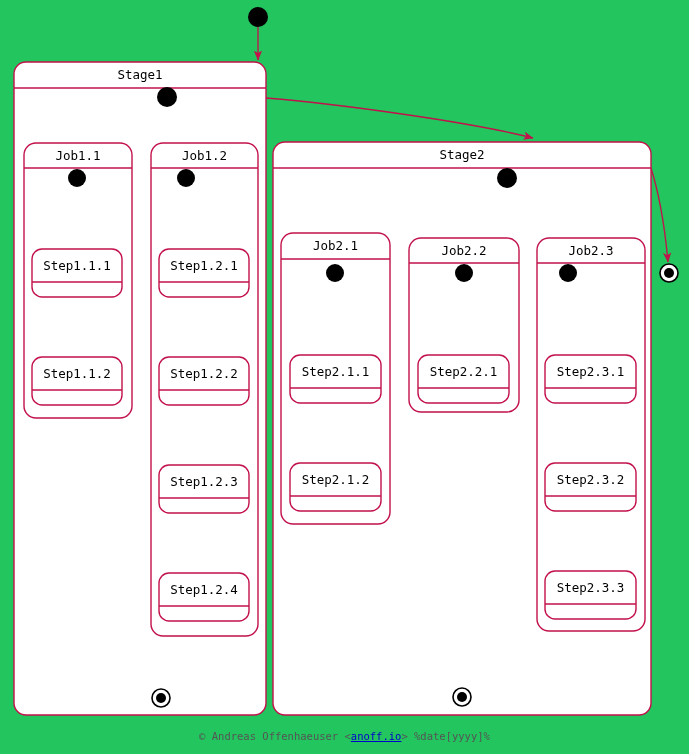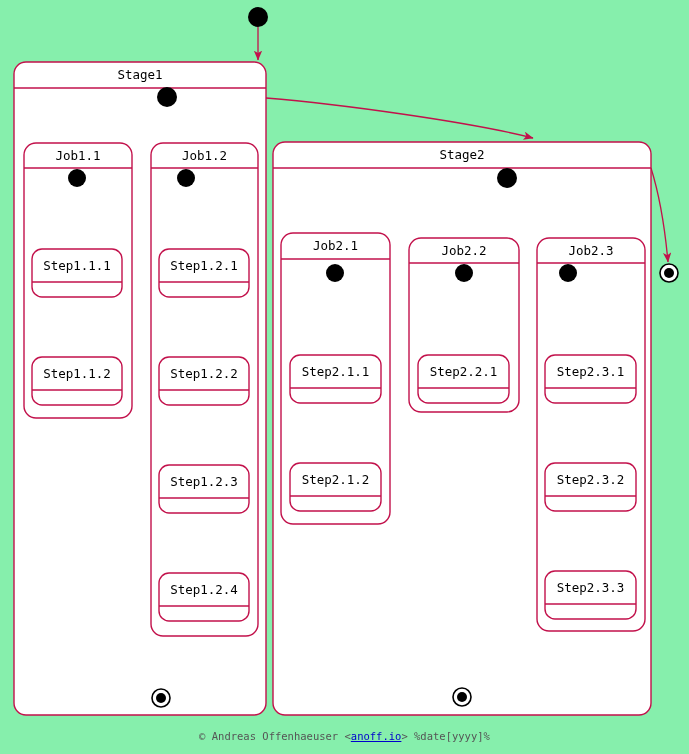--- a/index.html
+++ b/index.html
@@ -7,21 +7,21 @@
     padding: 0;
     background: #ffffff;
   }
   body {
     font-family: "DejaVu Sans Mono", "Liberation Mono", monospace;
   }
   #diagram-root {
     position: relative;
     width: 689px;
     height: 754px;
-    background: #86efac;
+    background: #22c55e;
     overflow: hidden;
   }
   svg#state-diagram {
     display: block;
     width: 689px;
     height: 754px;
   }
   .container-box {
     fill: #ffffff;
     stroke: #C2114B;

